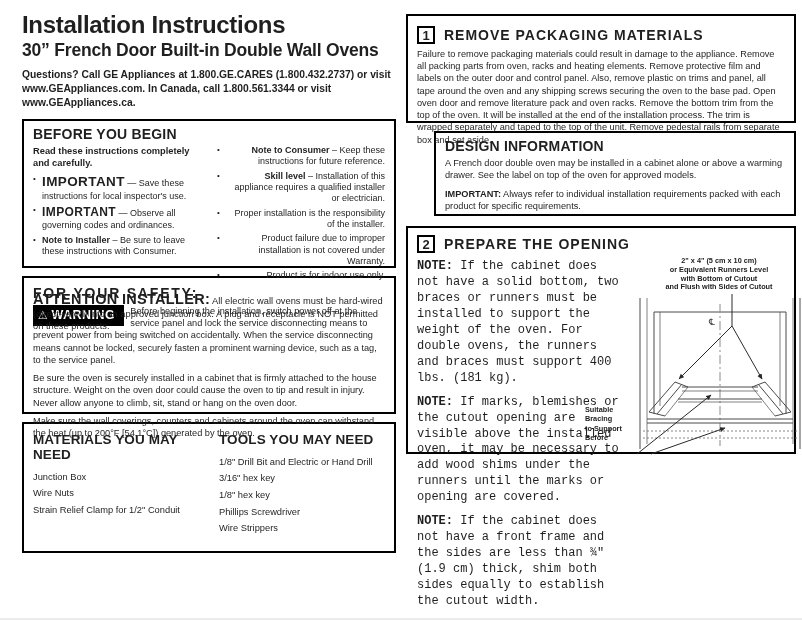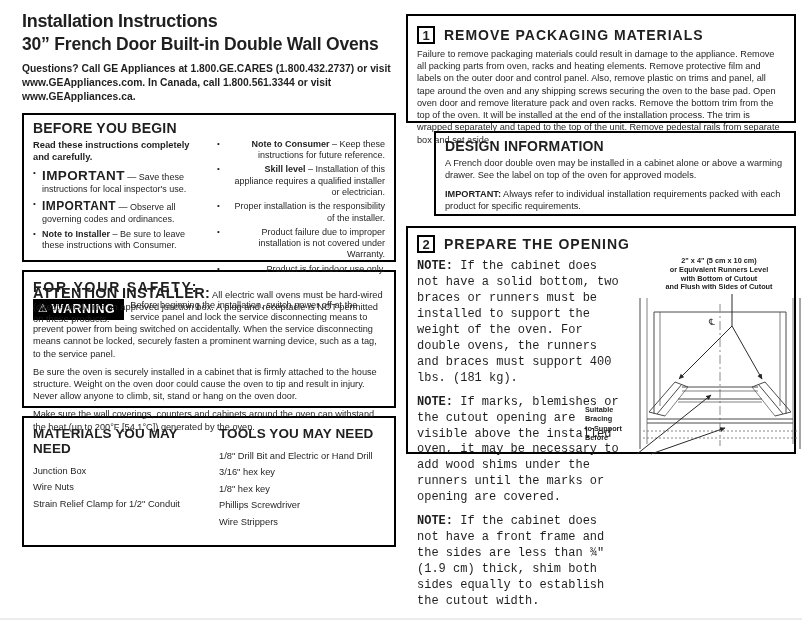--- a/index.html
+++ b/index.html
@@ -4,21 +4,21 @@
 <style>
   * { box-sizing: border-box; }
   html,body { margin:0; padding:0; background:#fff; }
   .page {
     position:relative; width:802px; height:620px; background:#ffffff;
     font-family:"Liberation Sans", sans-serif; color:#1f1f1f; overflow:hidden;
   }
   .col-left  { position:absolute; left:22px; top:12px; width:374px; }
   .col-right { position:absolute; left:406px; top:14px; width:390px; }
 
-  .doc-title    { font-size:18px; font-weight:700; margin:0; line-height:1.05; letter-spacing:-0.3px; white-space:nowrap; }
+  .doc-title    { font-size:24px; font-weight:700; margin:0; line-height:1.05; letter-spacing:-0.3px; white-space:nowrap; }
   .doc-subtitle { font-size:17.5px; font-weight:700; margin:3px 0 7px; white-space:nowrap; letter-spacing:-0.2px; }
   .questions    { font-size:10.3px; font-weight:700; line-height:1.35; margin:0 0 9px; }
   .questions span { display:block; }
 
   .box { border:2px solid #000; background:#fff; padding:5px 9px 6px; margin-bottom:8px; }
 
   .box-heading { font-size:14px; font-weight:700; margin:0 0 3px; letter-spacing:0.2px; }
 
   
   .box-byb { height:149px; }

